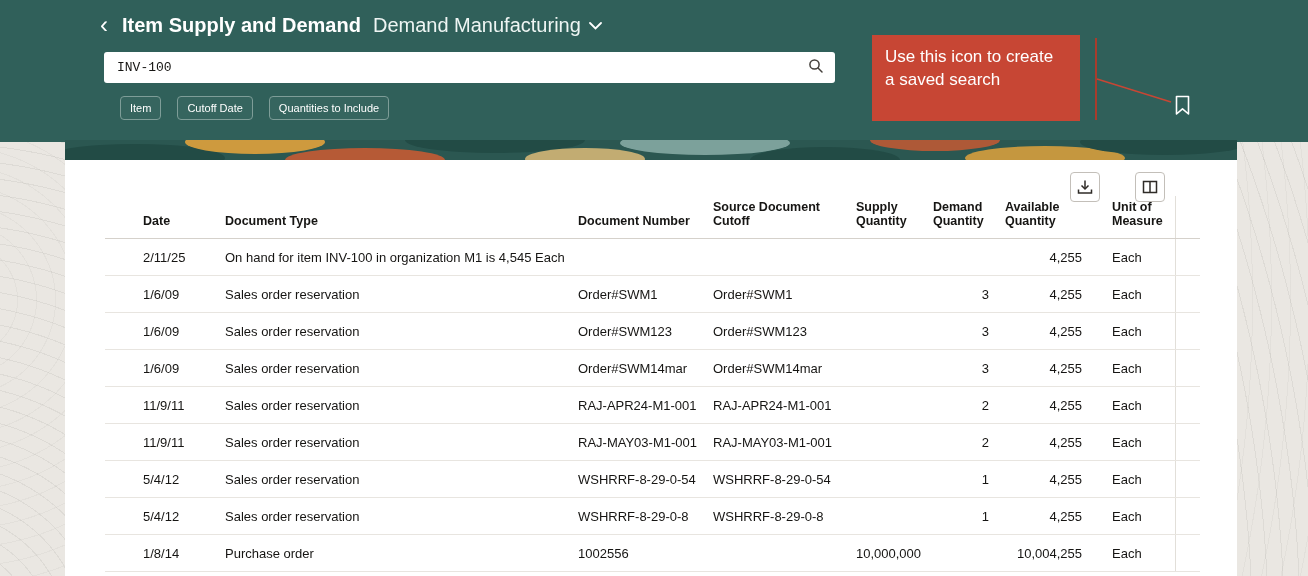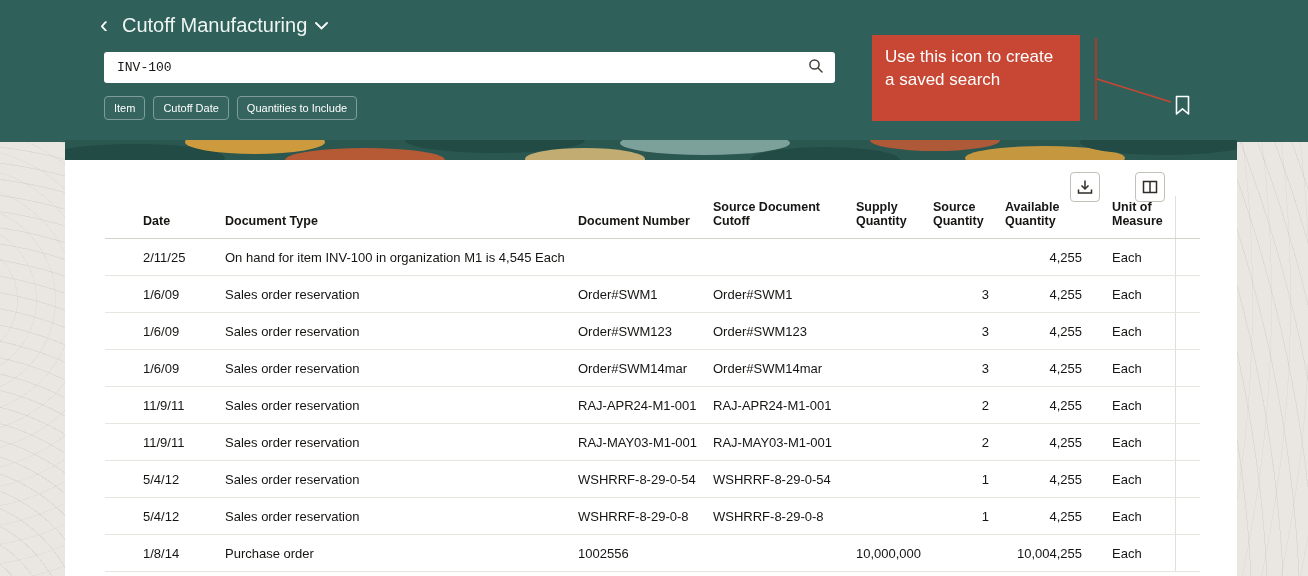--- a/index.html
+++ b/index.html
@@ -16,21 +16,21 @@
 
   .hdr { position:absolute; left:98px; top:13px; display:flex; align-items:center; gap:12px; color:#fff; }
   .back-btn { background:none; border:none; color:#fff; font-size:24px; line-height:1; padding:0 2px; cursor:pointer; font-family:inherit; }
   .page-title { font-size:20px; font-weight:700; color:#fff; }
   .ctx { display:flex; align-items:center; gap:8px; cursor:pointer; }
   .ctx-label { font-size:20px; font-weight:400; color:#eef5f3; }
 
   .search-wrap { position:absolute; left:104px; top:52px; width:731px; height:31px; background:#fff; border-radius:3px; display:flex; align-items:center; padding:0 11px; }
   .search-input { flex:1; border:none; outline:none; background:transparent; font-size:13px; color:#161513; font-family:Liberation Mono, monospace; }
 
-  .chips { position:absolute; left:104px; top:96px; display:flex; gap:8px;align-items:center; }
+  .chips { position:absolute; left:120px; top:96px; display:flex; gap:16px;align-items:center; }
   .chip { border:1px solid #7e9d98; border-radius:4px; color:#fff; font-size:11px; padding:5px 9px; background:rgba(255,255,255,0.03); cursor:pointer; white-space:nowrap; }
 
   .annotation-box { position:absolute; left:872px; top:35px; width:208px; height:86px; background:#c74634; color:#fff; font-size:17px; line-height:1.35; padding:11px 13px; }
 
   .callout-svg { position:absolute; left:0; top:0; pointer-events:none; }
 
   .bookmark-btn { position:absolute; left:1172px; top:93px; background:none; border:none; padding:2px; cursor:pointer; }
 
   .card { position:absolute; left:65px; top:140px; width:1172px; height:436px; background:#fff; border-radius:6px 6px 0 0; }
   .deco-band { display:block; width:100%; height:20px; }
@@ -49,22 +49,23 @@
   th.uom, td.uom { padding-left:22px; }
   th.spacer, td.spacer { border-left:1px solid #e2dfd9; }
 </style>
 </head>
 <body>
 
 <div class="teal-band"></div>
 
 <div class="hdr">
   <button class="back-btn">‹</button>
+  <span class="page-title">Item Supply and Demand</span>
   <span class="ctx">
-    <span class="ctx-label">Cutoff Manufacturing</span>
+    <span class="ctx-label">Demand Manufacturing</span>
     <span>
       <svg width="13" height="8" viewBox="0 0 13 8">
           <polyline points="1,1 6.5,6.5 12,1" fill="none" stroke="#ffffff" stroke-width="1.8" stroke-linecap="round"></polyline>
         </svg>
     </span>
   </span>
 </div>
 
 <div class="search-wrap">
   <input class="search-input" type="text" value="INV-100" style="">
@@ -137,21 +138,21 @@
           <col style="width:85px">
           <col style="width:25px">
       </colgroup>
       <thead>
         <tr>
           <th>Date</th>
           <th>Document Type</th>
           <th>Document Number</th>
           <th>Source Document Cutoff</th>
           <th>Supply Quantity</th>
-          <th>Source Quantity</th>
+          <th>Demand Quantity</th>
           <th>Available Quantity</th>
           <th class="uom">Unit of Measure</th>
           <th class="spacer"></th>
         </tr>
       </thead>
       <tbody>
           <tr>
             <td>2/11/25</td>
             <td>On hand for item INV-100 in organization M1 is 4,545 Each</td>
             <td></td>

